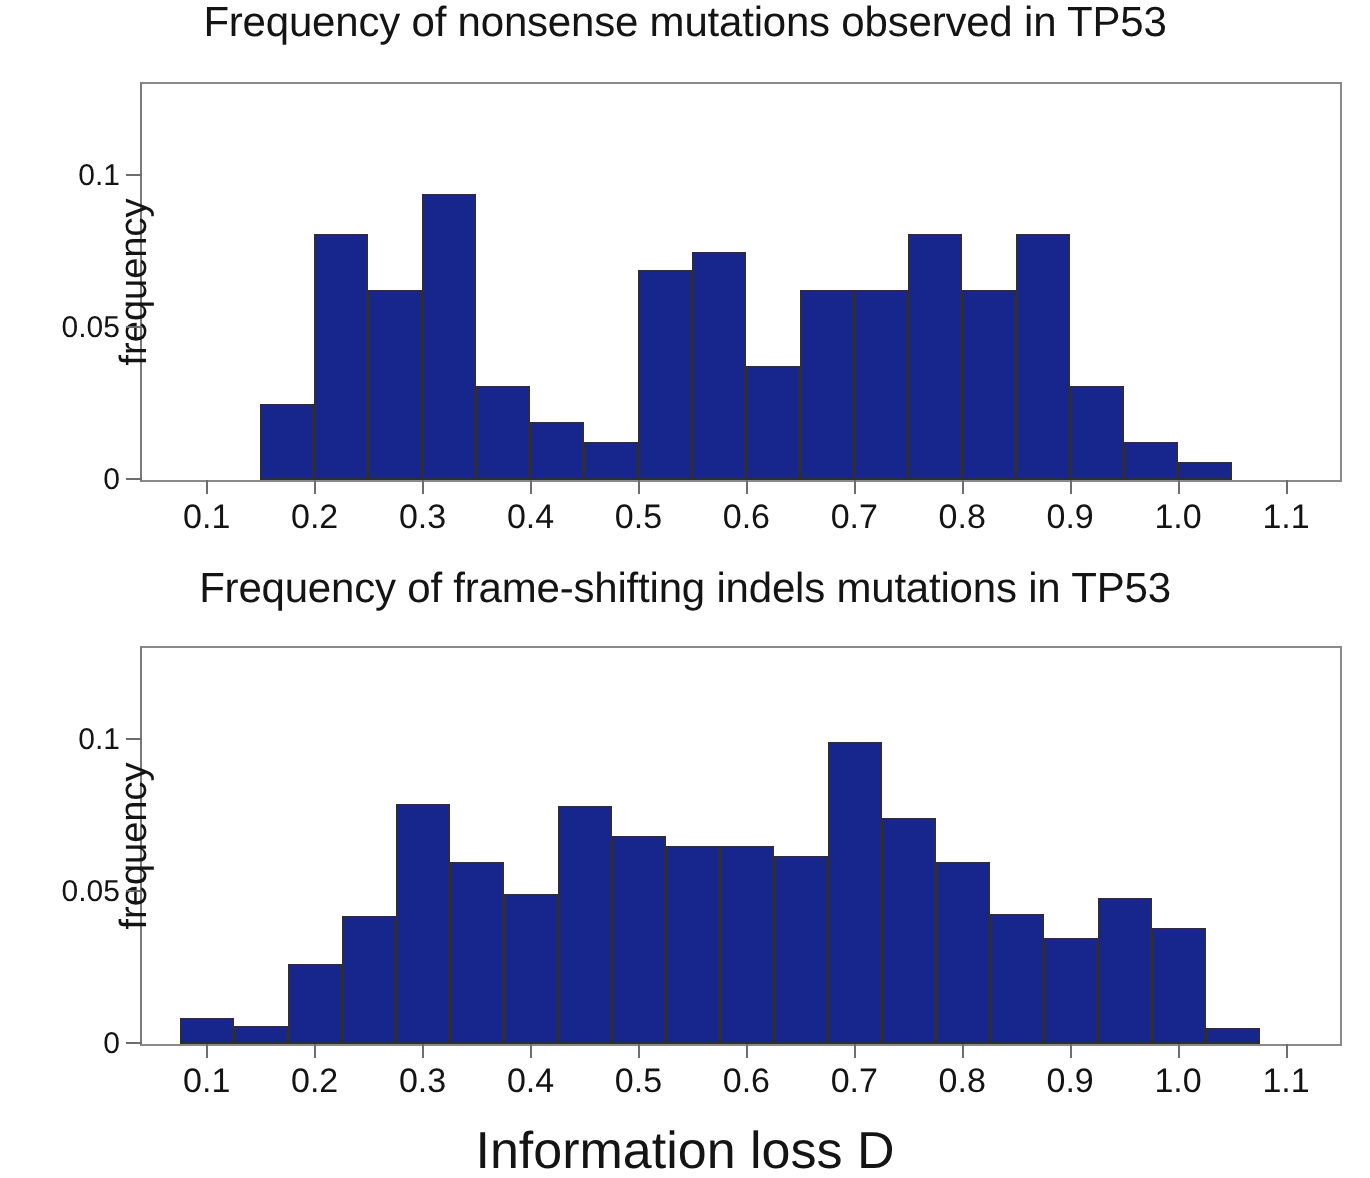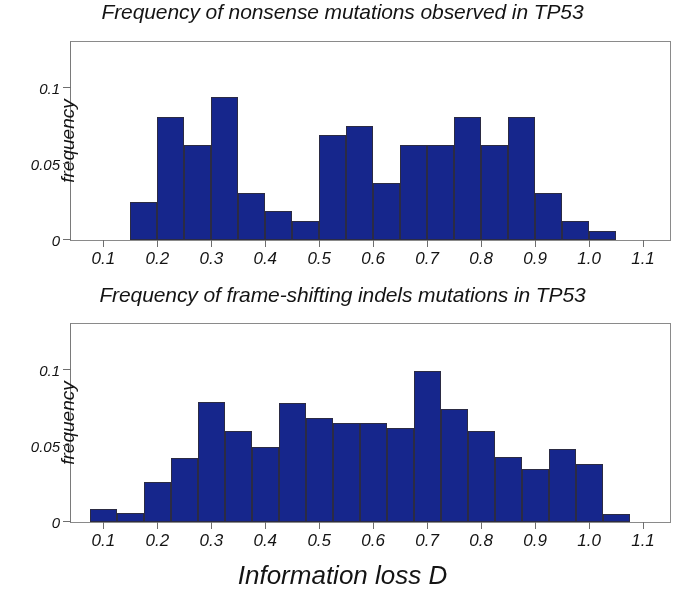--- a/index.html
+++ b/index.html
@@ -3,21 +3,21 @@
 <meta charset="utf-8">
 <style>
   html,body{margin:0;padding:0;}
   body{
     width:685px;height:589px;
     background:#ffffff;
     font-family:"Liberation Sans", sans-serif;
     color:#1a1a1a;
     overflow:hidden;
   }
-  .figure{position:relative;width:626px;height:589px;font-style:italic;}
+  .figure{position:relative;width:626px;height:589px;}
 
   .panel{position:absolute;left:0;width:685px;}
   #panel-top{top:0;height:290px;}
   #panel-bottom{top:283px;height:306px;}
 
   .chart-title{
     position:absolute;left:0;right:0;top:0;
     text-align:center;
     font-size:21px;
     font-weight:400;

